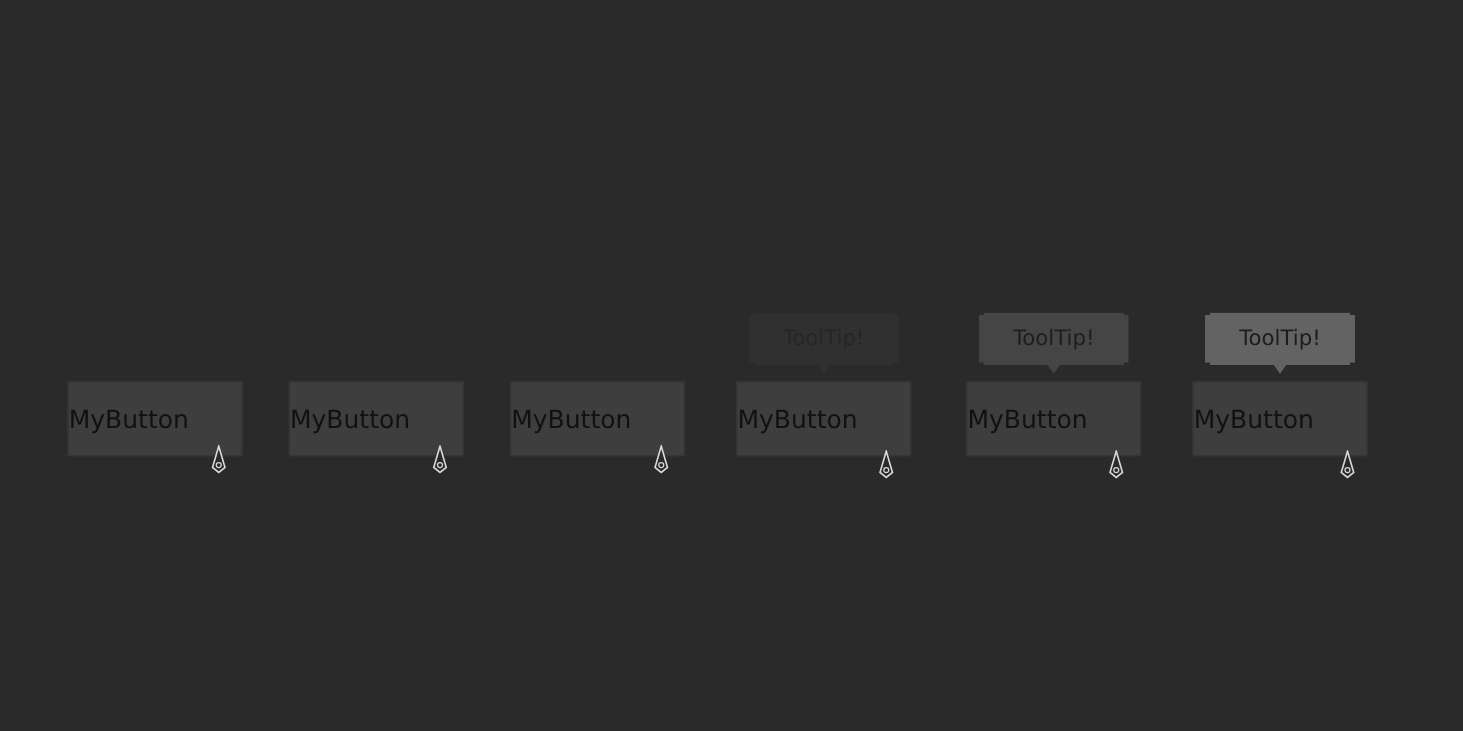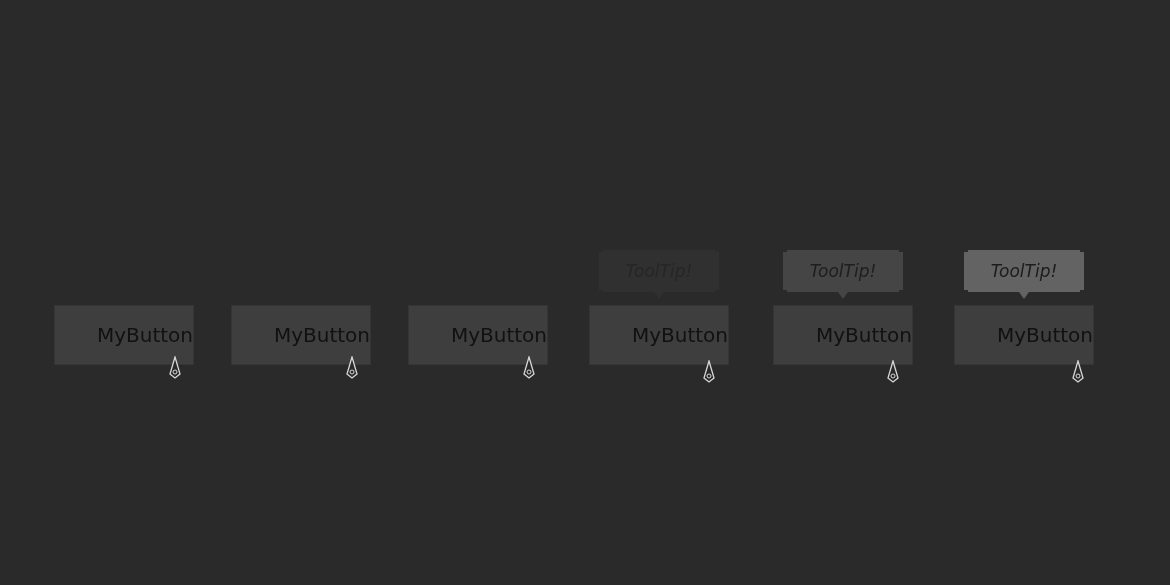--- a/index.html
+++ b/index.html
@@ -1,23 +1,23 @@
 <!DOCTYPE html>
 <html><head>
 <meta charset="utf-8">
 <style>
   html, body { margin:0; padding:0; }
   body { width:1170px; height:585px; background:#2a2a2a; position:relative; overflow:hidden;
          font-family:"DejaVu Sans","Liberation Sans",sans-serif; }
   .btn { position:absolute; top:305px; width:140px; height:60px; box-sizing:border-box;
          background:#3e3e3e; border:1px solid #353535; color:#111;
-         font-size:20px; display:flex; align-items:center; justify-content:flex-end; }
+         font-size:20px; display:flex; align-items:center; justify-content:flex-start; }
   .tip { position:absolute; top:250px; width:120px; height:42px; box-sizing:border-box;
          font-size:17px; display:flex; align-items:center; justify-content:center;
-         clip-path: polygon(4px 0, calc(100% - 4px) 0, calc(100% - 4px) 2px, 100% 2px, 100% calc(100% - 2px), calc(100% - 4px) calc(100% - 2px), calc(100% - 4px) 100%, 4px 100%, 4px calc(100% - 2px), 0 calc(100% - 2px), 0 2px, 4px 2px); font-style: italic; }
+         clip-path: polygon(4px 0, calc(100% - 4px) 0, calc(100% - 4px) 2px, 100% 2px, 100% calc(100% - 2px), calc(100% - 4px) calc(100% - 2px), calc(100% - 4px) 100%, 4px 100%, 4px calc(100% - 2px), 0 calc(100% - 2px), 0 2px, 4px 2px); }
   .arrow { position:absolute; top:292px; width:0; height:0;
            border-left:5px solid transparent; border-right:5px solid transparent; border-top:7px solid; }
   .cursor { position:absolute; width:14px; height:24px; }
 </style>
 </head>
 <body>
 
 <div class="btn" style="left:54px">
     <span>MyButton</span>
   </div>

